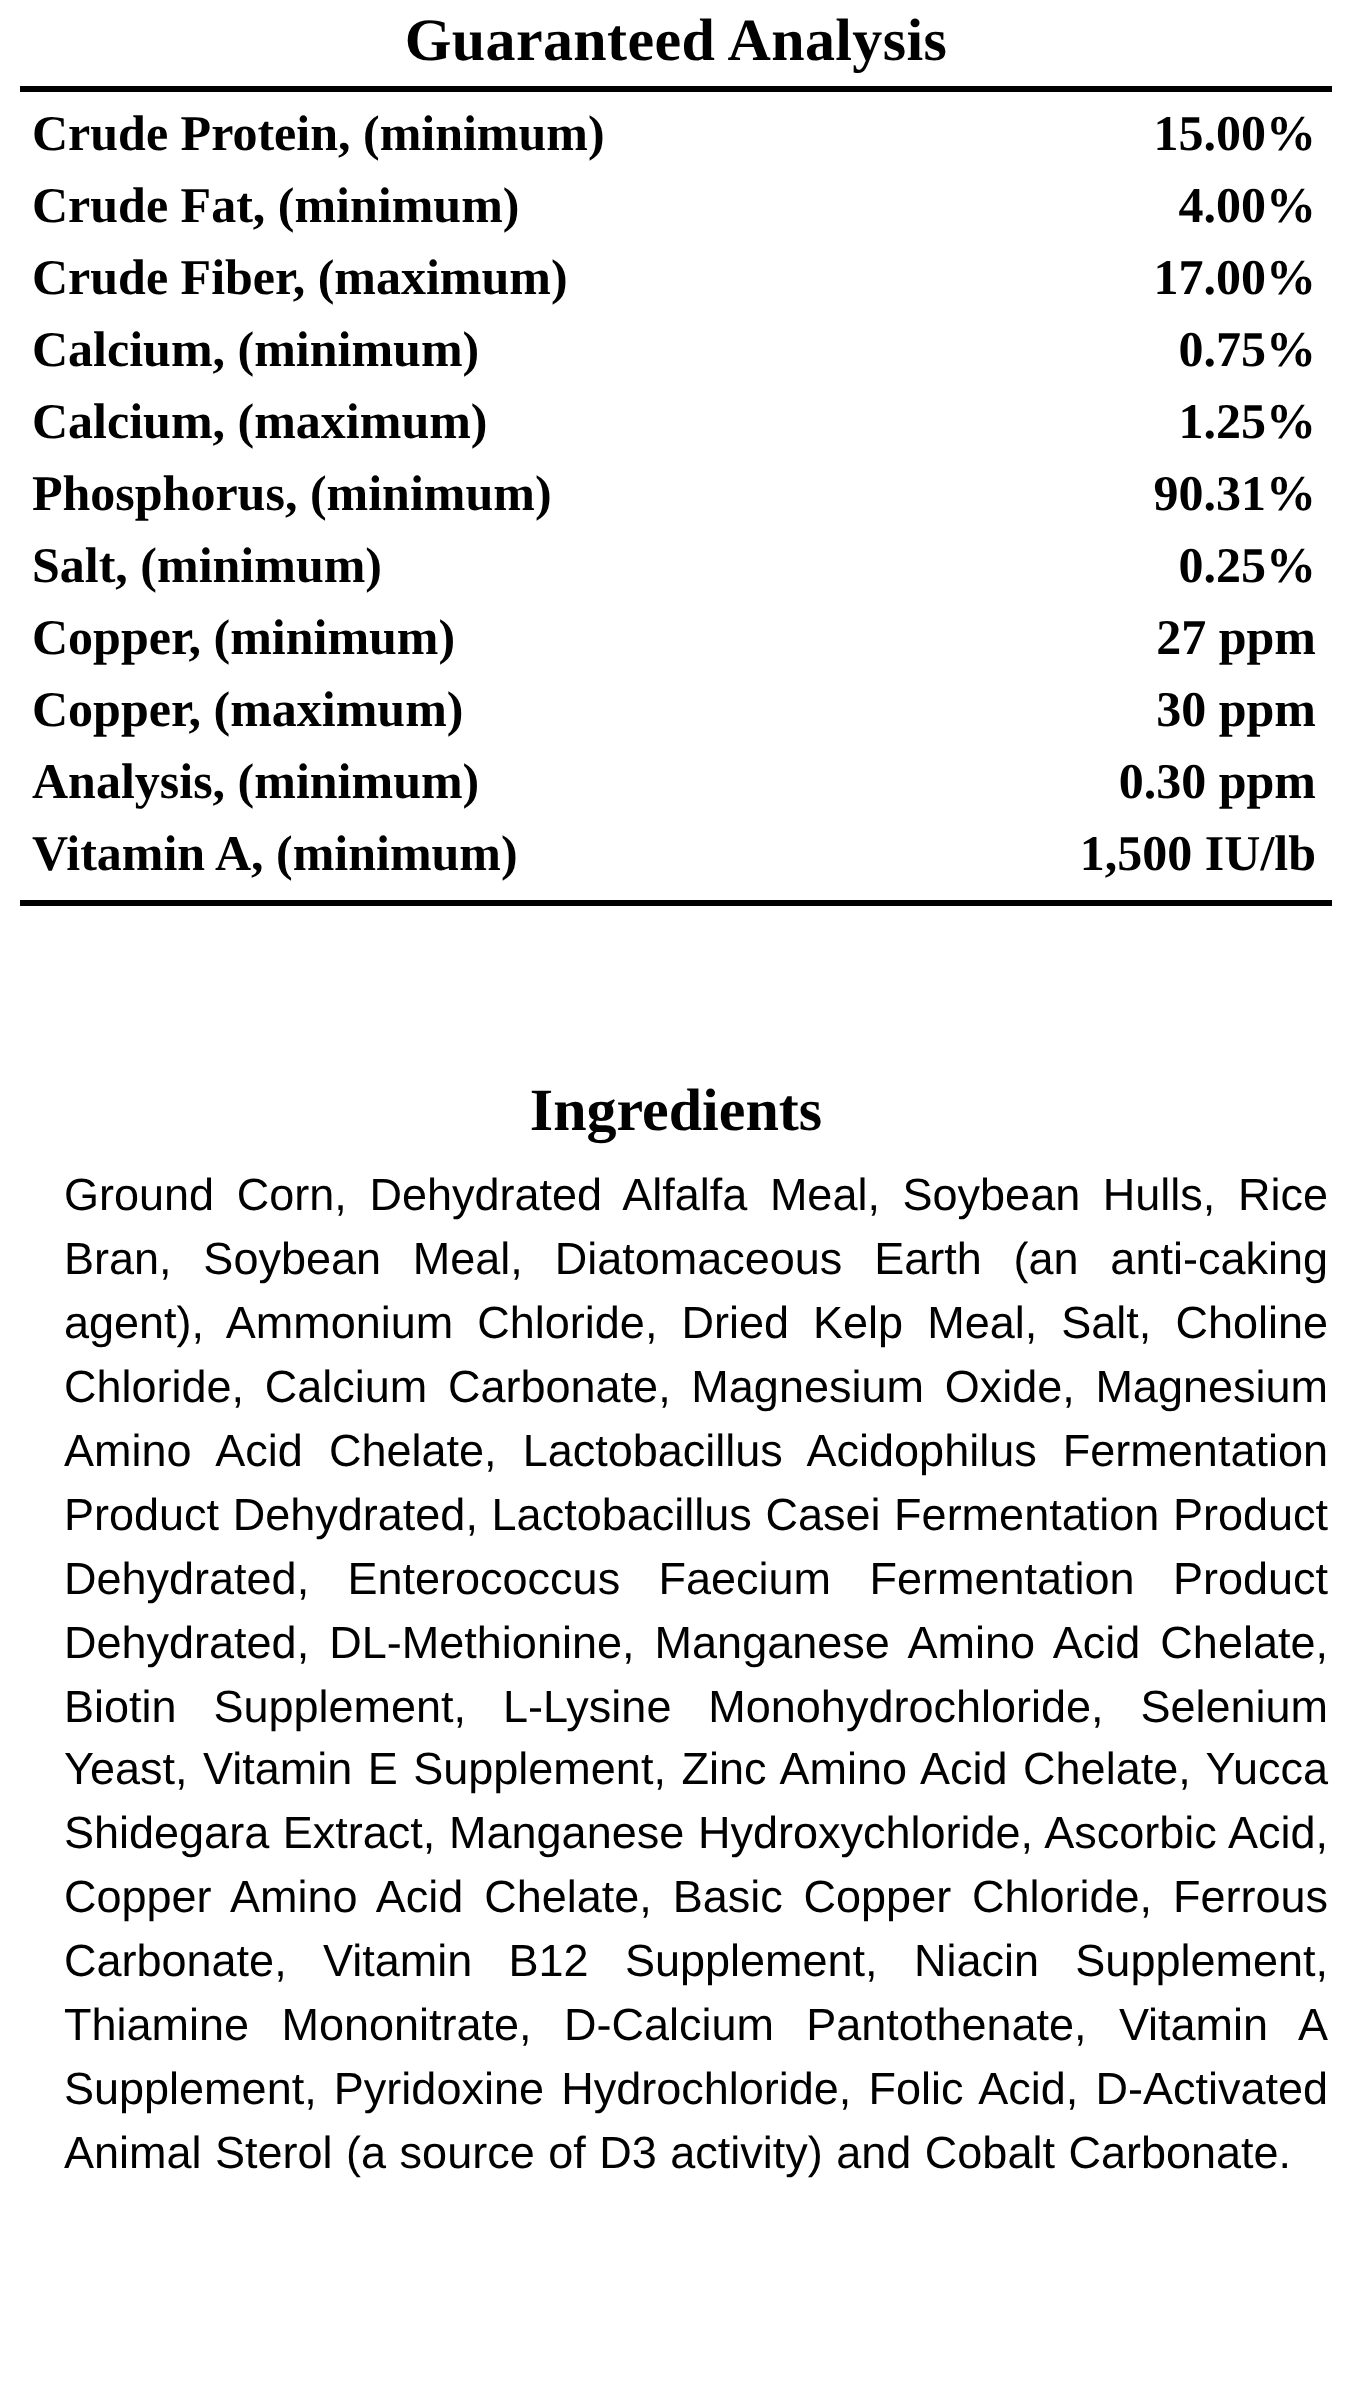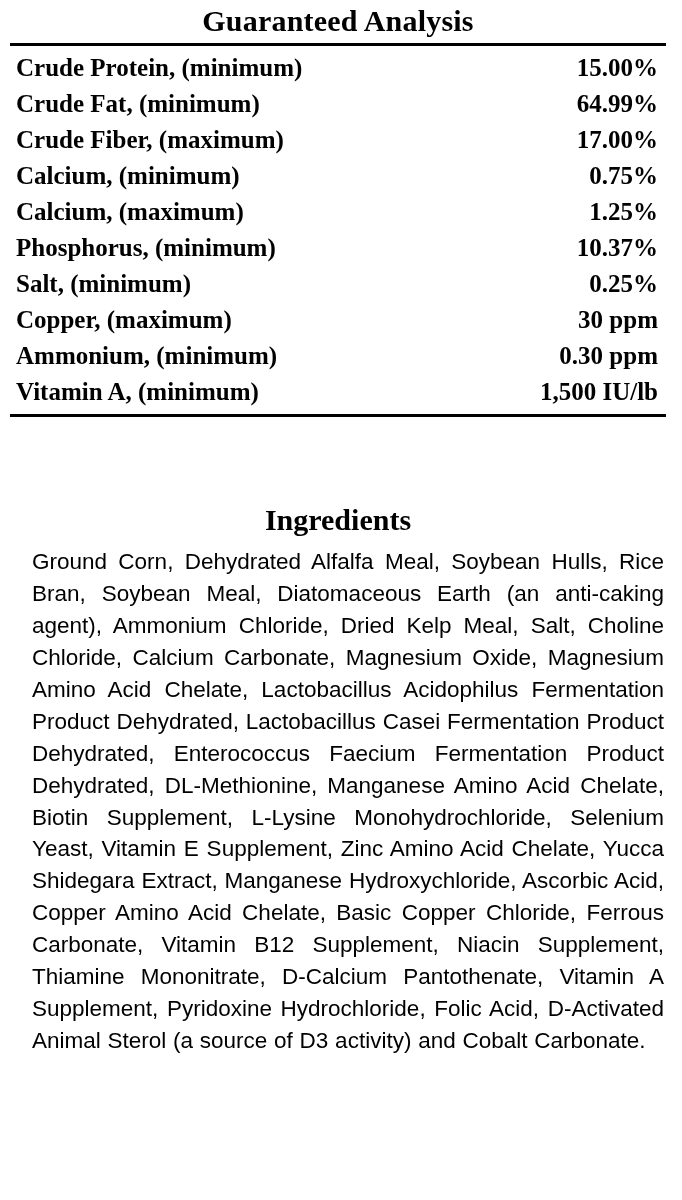--- a/index.html
+++ b/index.html
@@ -89,48 +89,52 @@
   <div class="rule-top"></div>
 
   <table class="ga-table">
     <tbody>
       <tr>
         <td class="label">Crude Protein, (minimum)</td>
         <td class="value">15.00%</td>
       </tr>
       <tr>
         <td class="label">Crude Fat, (minimum)</td>
-        <td class="value">64.99%</td>
+        <td class="value">4.00%</td>
       </tr>
       <tr>
         <td class="label">Crude Fiber, (maximum)</td>
         <td class="value">17.00%</td>
       </tr>
       <tr>
         <td class="label">Calcium, (minimum)</td>
         <td class="value">0.75%</td>
       </tr>
       <tr>
         <td class="label">Calcium, (maximum)</td>
         <td class="value">1.25%</td>
       </tr>
       <tr>
         <td class="label">Phosphorus, (minimum)</td>
-        <td class="value">10.37%</td>
+        <td class="value">90.31%</td>
       </tr>
       <tr>
         <td class="label">Salt, (minimum)</td>
         <td class="value">0.25%</td>
       </tr>
       <tr>
+        <td class="label">Copper, (minimum)</td>
+        <td class="value">27 ppm</td>
+      </tr>
+      <tr>
         <td class="label">Copper, (maximum)</td>
         <td class="value">30 ppm</td>
       </tr>
       <tr>
-        <td class="label">Ammonium, (minimum)</td>
+        <td class="label">Analysis, (minimum)</td>
         <td class="value">0.30 ppm</td>
       </tr>
       <tr>
         <td class="label">Vitamin A, (minimum)</td>
         <td class="value">1,500 IU/lb</td>
       </tr>
     </tbody>
   </table>
 
   <div class="rule-bottom"></div>

